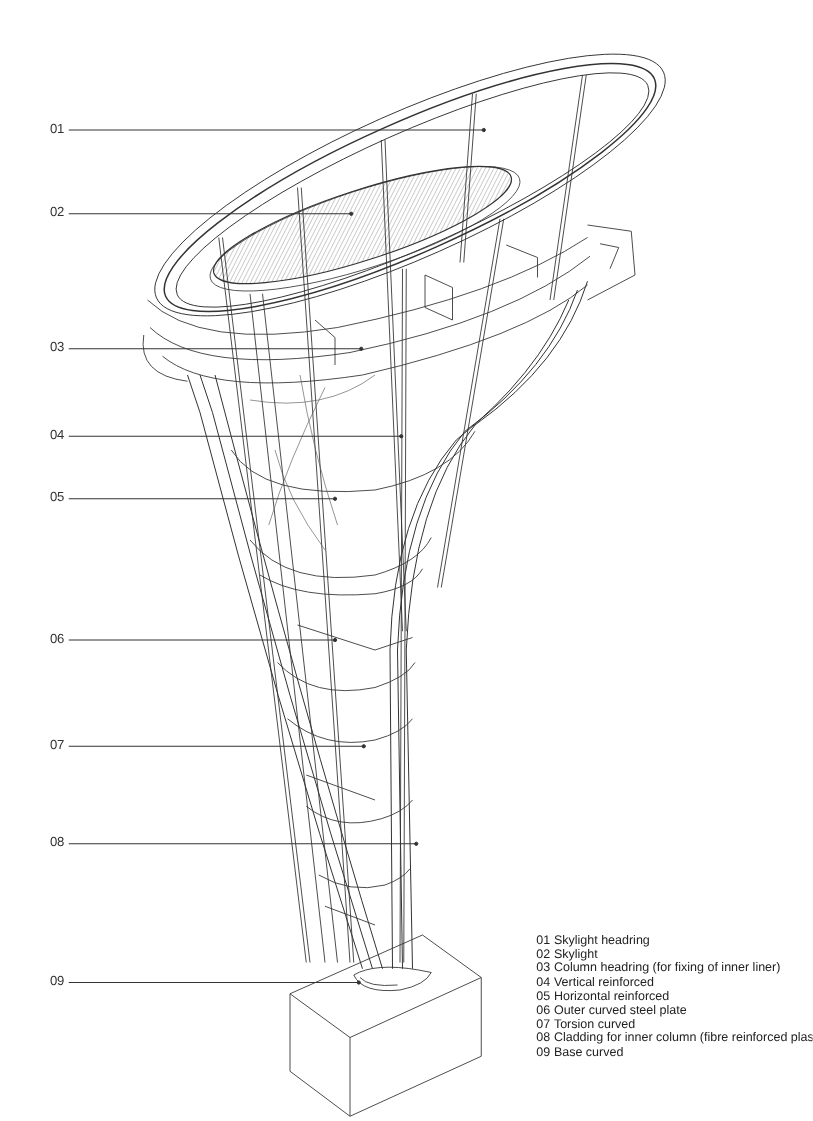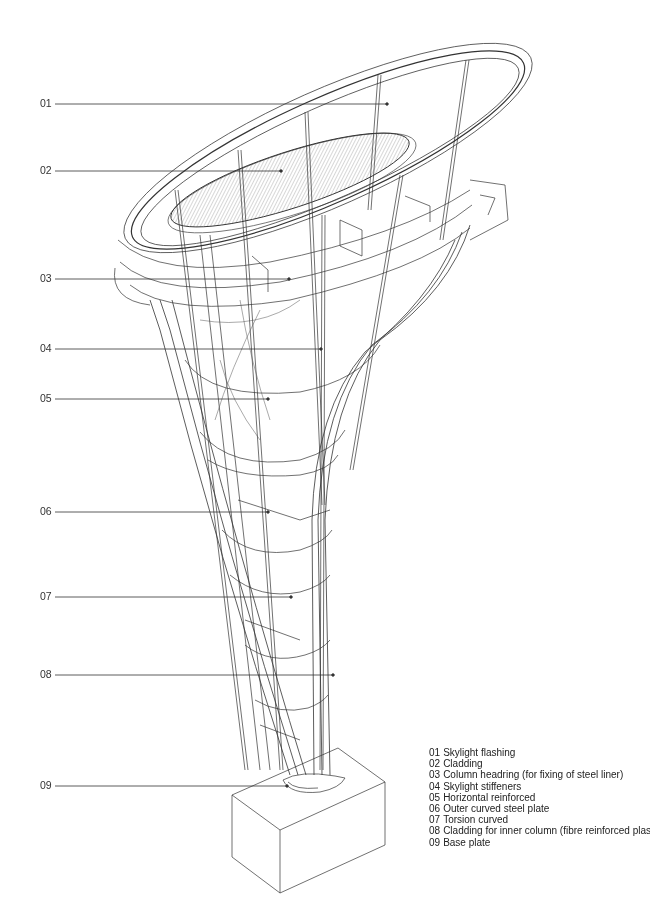--- a/index.html
+++ b/index.html
@@ -126,22 +126,22 @@
 <span class="callout-label" style="left:40px; top:164px;">02</span>
 <span class="callout-label" style="left:40px; top:272px;">03</span>
 <span class="callout-label" style="left:40px; top:342px;">04</span>
 <span class="callout-label" style="left:40px; top:392px;">05</span>
 <span class="callout-label" style="left:40px; top:505px;">06</span>
 <span class="callout-label" style="left:40px; top:590px;">07</span>
 <span class="callout-label" style="left:40px; top:668px;">08</span>
 <span class="callout-label" style="left:40px; top:779px;">09</span>
 
 <div class="legend">
-  <div class="legend-item"><span class="num">01</span><span>Skylight flashing</span></div>
-  <div class="legend-item"><span class="num">02</span><span>Cladding</span></div>
-  <div class="legend-item"><span class="num">03</span><span>Column headring (for fixing of steel liner)</span></div>
-  <div class="legend-item"><span class="num">04</span><span>Skylight stiffeners</span></div>
+  <div class="legend-item"><span class="num">01</span><span>Skylight headring</span></div>
+  <div class="legend-item"><span class="num">02</span><span>Skylight</span></div>
+  <div class="legend-item"><span class="num">03</span><span>Column headring (for fixing of inner liner)</span></div>
+  <div class="legend-item"><span class="num">04</span><span>Vertical reinforced</span></div>
   <div class="legend-item"><span class="num">05</span><span>Horizontal reinforced</span></div>
   <div class="legend-item"><span class="num">06</span><span>Outer curved steel plate</span></div>
   <div class="legend-item"><span class="num">07</span><span>Torsion curved</span></div>
   <div class="legend-item"><span class="num">08</span><span>Cladding for inner column (fibre reinforced plastic)</span></div>
-  <div class="legend-item"><span class="num">09</span><span>Base plate</span></div>
+  <div class="legend-item"><span class="num">09</span><span>Base curved</span></div>
 </div>
 
 </body></html>

